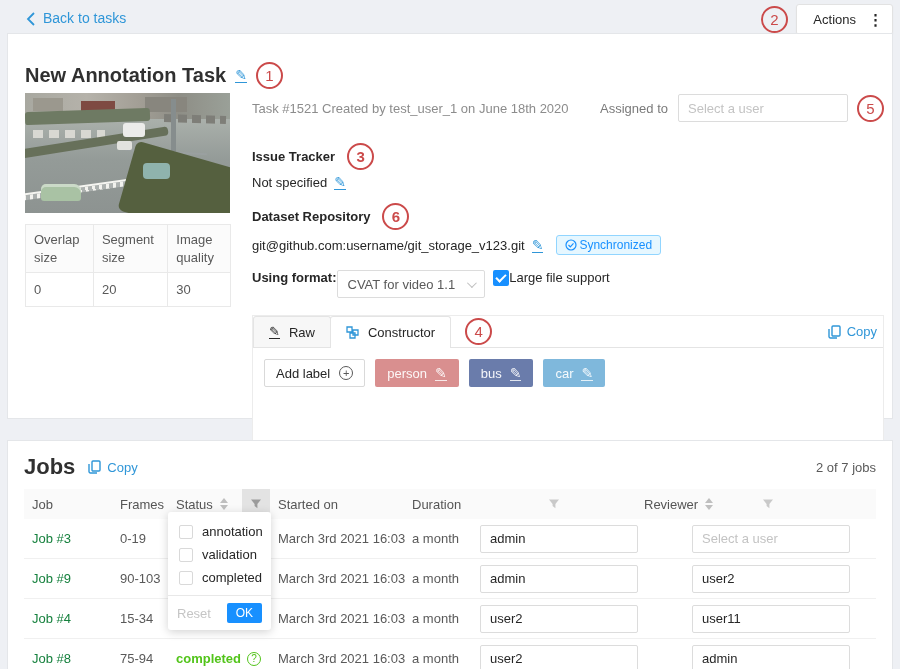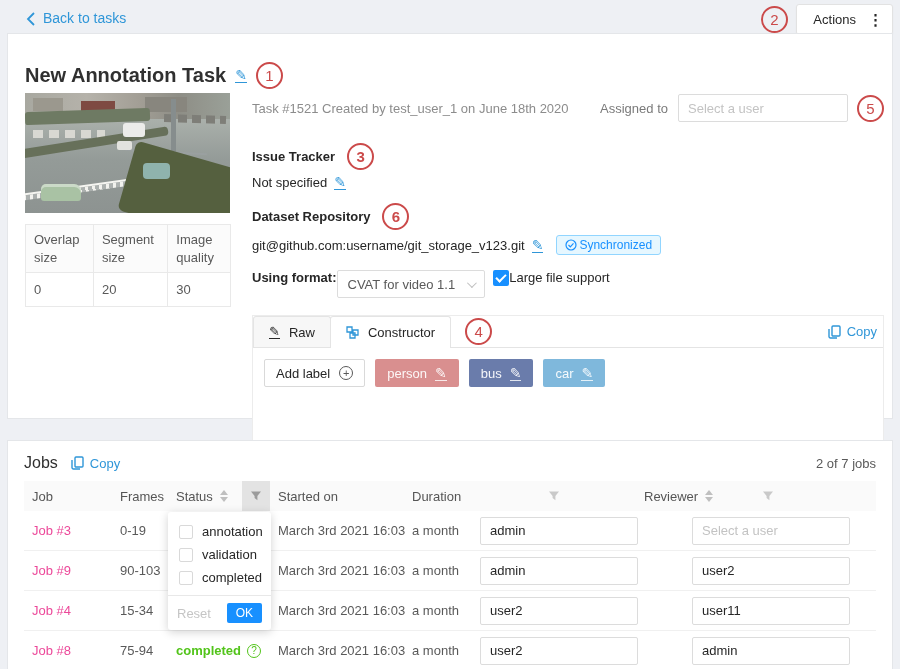--- a/index.html
+++ b/index.html
@@ -107,36 +107,36 @@
   .add-label-btn { display: inline-flex; align-items: center; gap: 9px; height: 28px; padding: 0 11px;
     background: #fff; border: 1px solid #d9d9d9; border-radius: 2px; cursor: pointer; color: #262626; font-size: 13px; }
   .plus-circle { width: 14px; height: 14px; border: 1px solid #595959; border-radius: 50%; display: inline-flex;
     align-items: center; justify-content: center; font-size: 11px; line-height: 1; color: #595959; }
   .chip { height: 28px; display: inline-flex; align-items: center; gap: 8px; padding: 0 12px;
     border-radius: 2px; color: rgba(255,255,255,0.93); cursor: pointer; }
   .chip .pencil { color: rgba(255,255,255,0.93); border-bottom-color: rgba(255,255,255,0.8); }
 
   
   .jobs-head { display: flex; align-items: center; margin-top: 13px; }
-  .jobs-title { font-size: 16px; font-weight: 400; color: #303030; }
+  .jobs-title { font-size: 22px; font-weight: 700; color: #303030; }
   .jobs-copy { display: flex; align-items: center; gap: 6px; margin-left: 13px; cursor: pointer; }
   .jobs-count { margin-left: auto; color: #595959; }
 
   .jgrid { display: grid; grid-template-columns: 88px 56px 74px 28px 134px 68px 164px 48px 168px 24px; align-items: center; }
   .thead { height: 30px; background: #fafafa; margin-top: 9px; color: #555; }
   .th { display: flex; align-items: center; gap: 7px; padding-left: 8px; height: 100%; }
   .th.center { justify-content: center; padding-left: 0; }
   .th.active-filter { background: #e3e3e3; }
   .sorter { display: inline-flex; flex-direction: column; gap: 2px; cursor: pointer; }
   .car-up { width: 0; height: 0; border-left: 4px solid transparent; border-right: 4px solid transparent; border-bottom: 5px solid #bfbfbf; }
   .car-dn { width: 0; height: 0; border-left: 4px solid transparent; border-right: 4px solid transparent; border-top: 5px solid #bfbfbf; }
   .car-up.on { border-bottom-color: #1890ff; }
   .jrow { height: 40px; border-bottom: 1px solid #f0f0f0; color: #595959; }
   .jcell { padding-left: 8px; white-space: nowrap; }
-  .job-link { color: #ec4899; cursor: pointer; text-align: center; }
+  .job-link { color: #15803d; cursor: pointer; text-align: center; }
   .status-completed { color: #52c41a; display: flex; align-items: center; gap: 6px; }
   .q-circle { width: 14px; height: 14px; border: 1px solid #52c41a; border-radius: 50%; color: #52c41a;
     font-size: 10px; display: inline-flex; align-items: center; justify-content: center; flex: none; }
   .jcell .user-input { width: 158px; }
 
   
   .filter-dd { position: absolute; left: 168px; top: 512px; width: 103px; background: #fff; z-index: 40;
     border-radius: 3px; box-shadow: 0 2px 10px rgba(0,0,0,0.18); }
   .dd-opts { padding: 8px 0 6px; }
   .dd-opt { display: flex; align-items: center; gap: 9px; padding: 4px 11px; cursor: pointer; color: #262626; }

